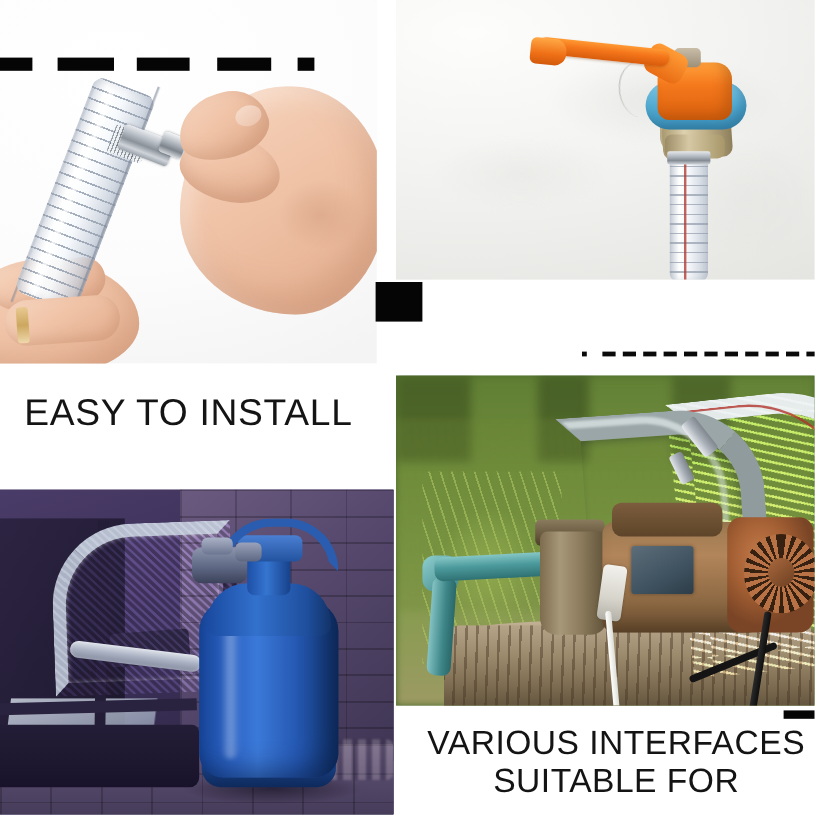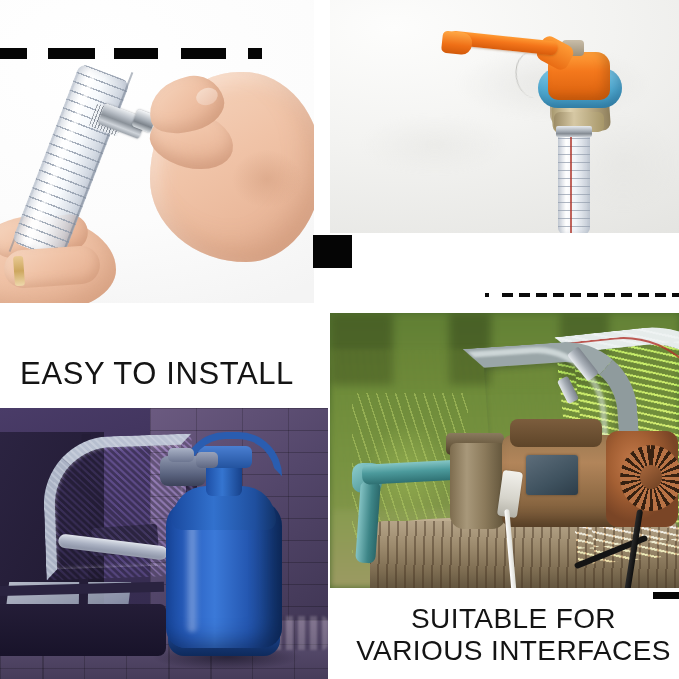--- a/index.html
+++ b/index.html
@@ -149,21 +149,21 @@
     background:rgba(176,56,46,.78);}
   #vClamp{position:absolute;left:226px;top:126px;width:36px;height:11px;
     border-radius:2px;
     background:linear-gradient(to bottom,#e7eaee,#aab1b9 45%,#848b93 70%,#ced3d8);}
 
   
   #blk-sq{position:absolute;left:313px;top:235px;width:39px;height:33px;background:#050505;}
 
   
   #cap-install{position:absolute;left:0;top:326px;width:314px;height:66px;
-    display:flex;align-items:flex-end;justify-content:center;}
+    display:flex;align-items:flex-start;justify-content:center;}
   #cap-install span{font-size:31px;letter-spacing:.6px;color:#141414;
     font-weight:400;white-space:nowrap;}
 
   
   #dash-right{position:absolute;left:485px;top:293px;width:194px;height:4px;}
   #dash-right i{position:absolute;top:0;height:4px;background:#0a0a0a;display:block;}
 
   
   #p-gas{left:0;top:408px;width:328px;height:271px;background:#3a2f55;}
   #gasSky{position:absolute;inset:0;
@@ -514,17 +514,17 @@
     <div id="pumpClamp2"></div>
     <div id="cableSwitch"></div>
     <div id="cableWhite"></div>
     <div id="cableBlack2"></div>
     <div id="cableBlack"></div>
   </div>
 
   <div id="blk-dash-br" style="left: 653px; top: 592px; width: 26px; height: 7px; background: rgb(5, 5, 5);"></div>
 
   <div id="cap-suit">
+    <span>VARIOUS INTERFACES</span>
     <span>SUITABLE FOR</span>
-    <span>VARIOUS INTERFACES</span>
   </div>
 
 </div>
 
 </body></html>

